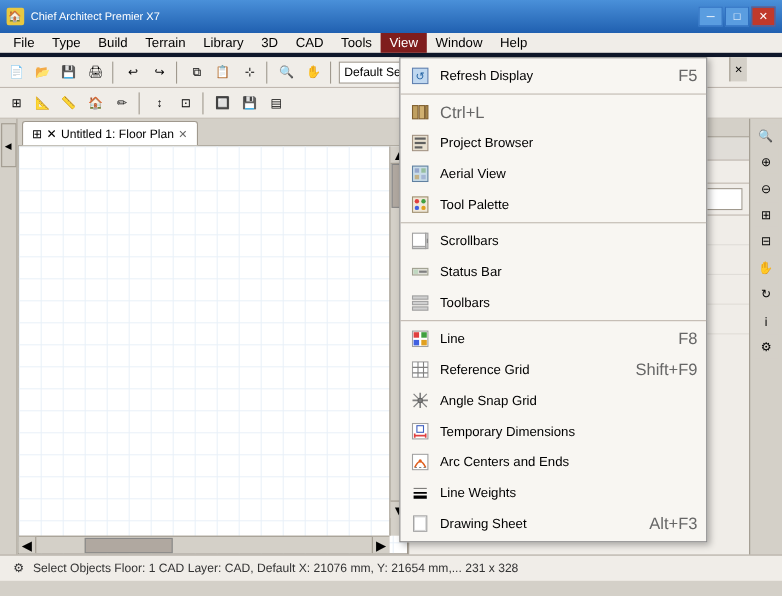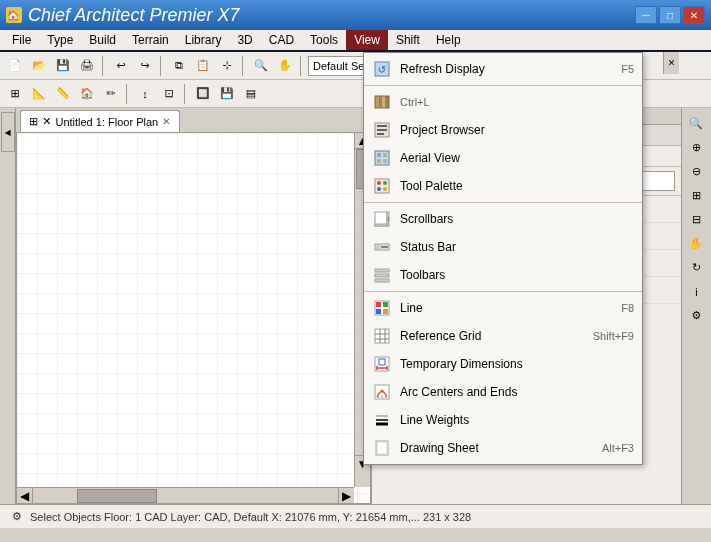--- a/index.html
+++ b/index.html
@@ -8,31 +8,31 @@
     
     #title-bar {
       height: 30px;
       background: linear-gradient(to bottom, #4a90d9, #2060b0);
       display: flex; align-items: center; justify-content: space-between;
       padding: 0 6px;
       color: white;
     }
     #title-bar .title-left { display: flex; align-items: center; gap: 6px; }
     #title-bar .title-icon { width: 16px; height: 16px; background: #e8c840; border-radius: 2px; font-size: 10px; display: flex; align-items: center; justify-content: center; }
-    #title-bar .title-text { font-size: 18px; font-weight: normal; font-style: italic; }
+    #title-bar .title-text { font-size: 10px; font-weight: normal; }
     #title-bar .win-controls { display: flex; gap: 2px; }
     #title-bar .win-btn { width: 22px; height: 18px; background: #5a9de0; border: 1px solid #3070c0; color: white; font-size: 10px; cursor: pointer; display: flex; align-items: center; justify-content: center; }
     #title-bar .win-btn.close { background: #c0392b; }
 
     
     #menu-bar {
       height: 22px;
       background: #f0ede8;
       display: flex; align-items: center;
-      border-bottom: 2px solid #0f172a;
+      border-bottom: 4px solid #0f172a;
       padding: 0 4px;
     }
     .menu-item {
       padding: 2px 8px;
       cursor: pointer;
       font-size: 12px;
       height: 100%;
       display: flex; align-items: center;
     }
     .menu-item.active { background: #7f1d1d; color: white; }
@@ -146,21 +146,21 @@
       display: flex; align-items: center;
       padding: 4px 8px;
       cursor: pointer;
       font-size: 12px;
       gap: 8px;
       position: relative;
     }
     .vm-separator { height: 1px; background: #c0b8b0; margin: 2px 0; }
     .vm-icon { width: 20px; height: 20px; display: flex; align-items: center; justify-content: center; flex-shrink: 0; }
     .vm-label { flex: 1; }
-    .vm-shortcut { color: #666; font-size: 11px; }
+    .vm-shortcut { color: #666; font-size: 15px; }
   </style>
 </head>
 <body>
 
 <div id="title-bar">
   <div class="title-left">
     <div class="title-icon">🏠</div>
     <span class="title-text">Chief Architect Premier X7</span>
   </div>
   <div class="win-controls">
@@ -173,21 +173,21 @@
 <div id="menu-bar">
   <span class="menu-item">File</span>
   <span class="menu-item">Type</span>
   <span class="menu-item">Build</span>
   <span class="menu-item">Terrain</span>
   <span class="menu-item">Library</span>
   <span class="menu-item">3D</span>
   <span class="menu-item">CAD</span>
   <span class="menu-item">Tools</span>
   <span class="menu-item active">View</span>
-  <span class="menu-item">Shift</span>
+  <span class="menu-item">Window</span>
   <span class="menu-item">Help</span>
 </div>
 
 <div id="toolbar1">
   <button class="tb-btn">📄</button>
   <button class="tb-btn">📂</button>
   <button class="tb-btn">💾</button>
   <button class="tb-btn">🖨</button>
   <div class="tb-sep"></div>
   <button class="tb-btn">↩</button>
@@ -435,20 +435,33 @@
         <line x1="6" y1="1" x2="6" y2="15" stroke="#808080" stroke-width="1"></line>
         <line x1="11" y1="1" x2="11" y2="15" stroke="#808080" stroke-width="1"></line>
         <line x1="1" y1="6" x2="15" y2="6" stroke="#808080" stroke-width="1"></line>
         <line x1="1" y1="11" x2="15" y2="11" stroke="#808080" stroke-width="1"></line>
       </svg>
     </div>
     <span class="vm-label">Reference Grid</span>
     <span class="vm-shortcut">Shift+F9</span>
   </div>
 
+  <div class="vm-item">
+    <div class="vm-icon">
+      <svg width="16" height="16" viewBox="0 0 16 16">
+        <line x1="8" y1="1" x2="8" y2="15" stroke="#808080" stroke-width="1.5"></line>
+        <line x1="1" y1="8" x2="15" y2="8" stroke="#808080" stroke-width="1.5"></line>
+        <line x1="2" y1="2" x2="14" y2="14" stroke="#808080" stroke-width="1"></line>
+        <line x1="14" y1="2" x2="2" y2="14" stroke="#808080" stroke-width="1"></line>
+        <circle cx="8" cy="8" r="2" fill="none" stroke="#606060" stroke-width="1"></circle>
+      </svg>
+    </div>
+    <span class="vm-label">Angle Snap Grid</span>
+    <span class="vm-shortcut"></span>
+  </div>
 
   <div class="vm-item">
     <div class="vm-icon">
       <svg width="16" height="16" viewBox="0 0 16 16">
         <rect x="1" y="1" width="14" height="14" fill="white" stroke="#a0a0a0" stroke-width="1"></rect>
         <line x1="3" y1="12" x2="13" y2="12" stroke="#e04040" stroke-width="1.5"></line>
         <line x1="3" y1="10" x2="3" y2="14" stroke="#e04040" stroke-width="1.5"></line>
         <line x1="13" y1="10" x2="13" y2="14" stroke="#e04040" stroke-width="1.5"></line>
         <rect x="5" y="3" width="6" height="6" fill="none" stroke="#4060c0" stroke-width="1"></rect>
       </svg>

